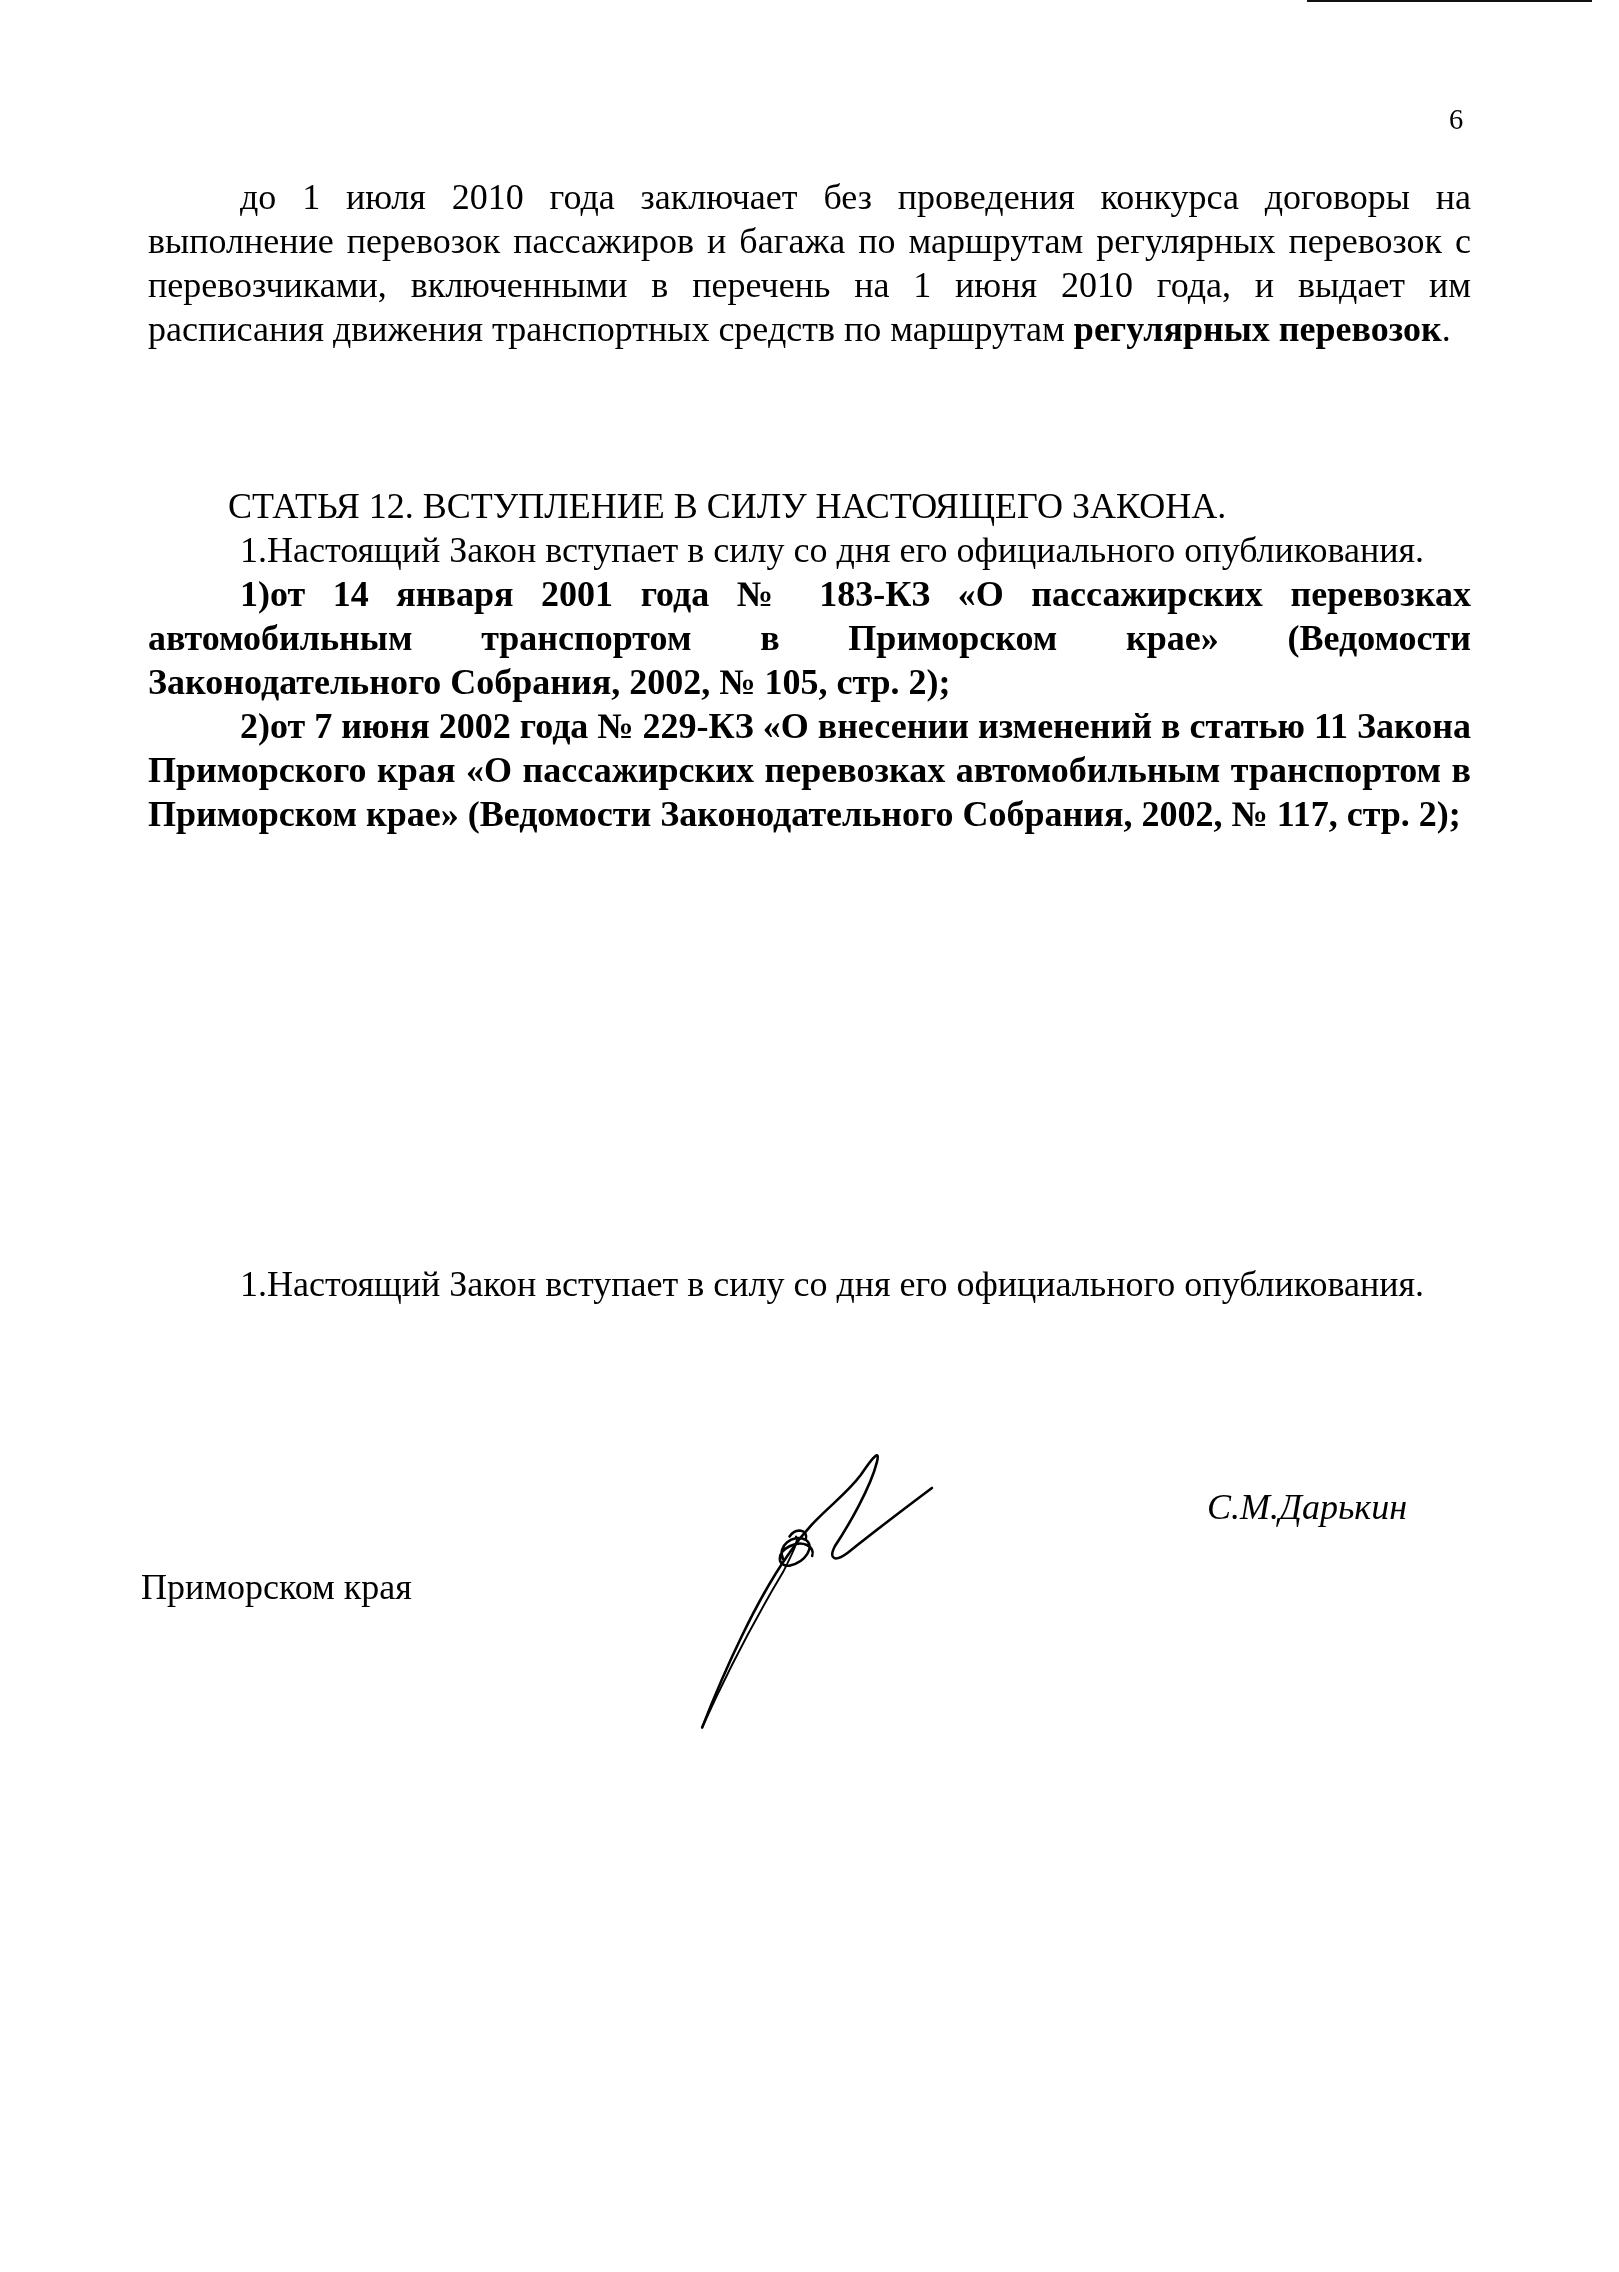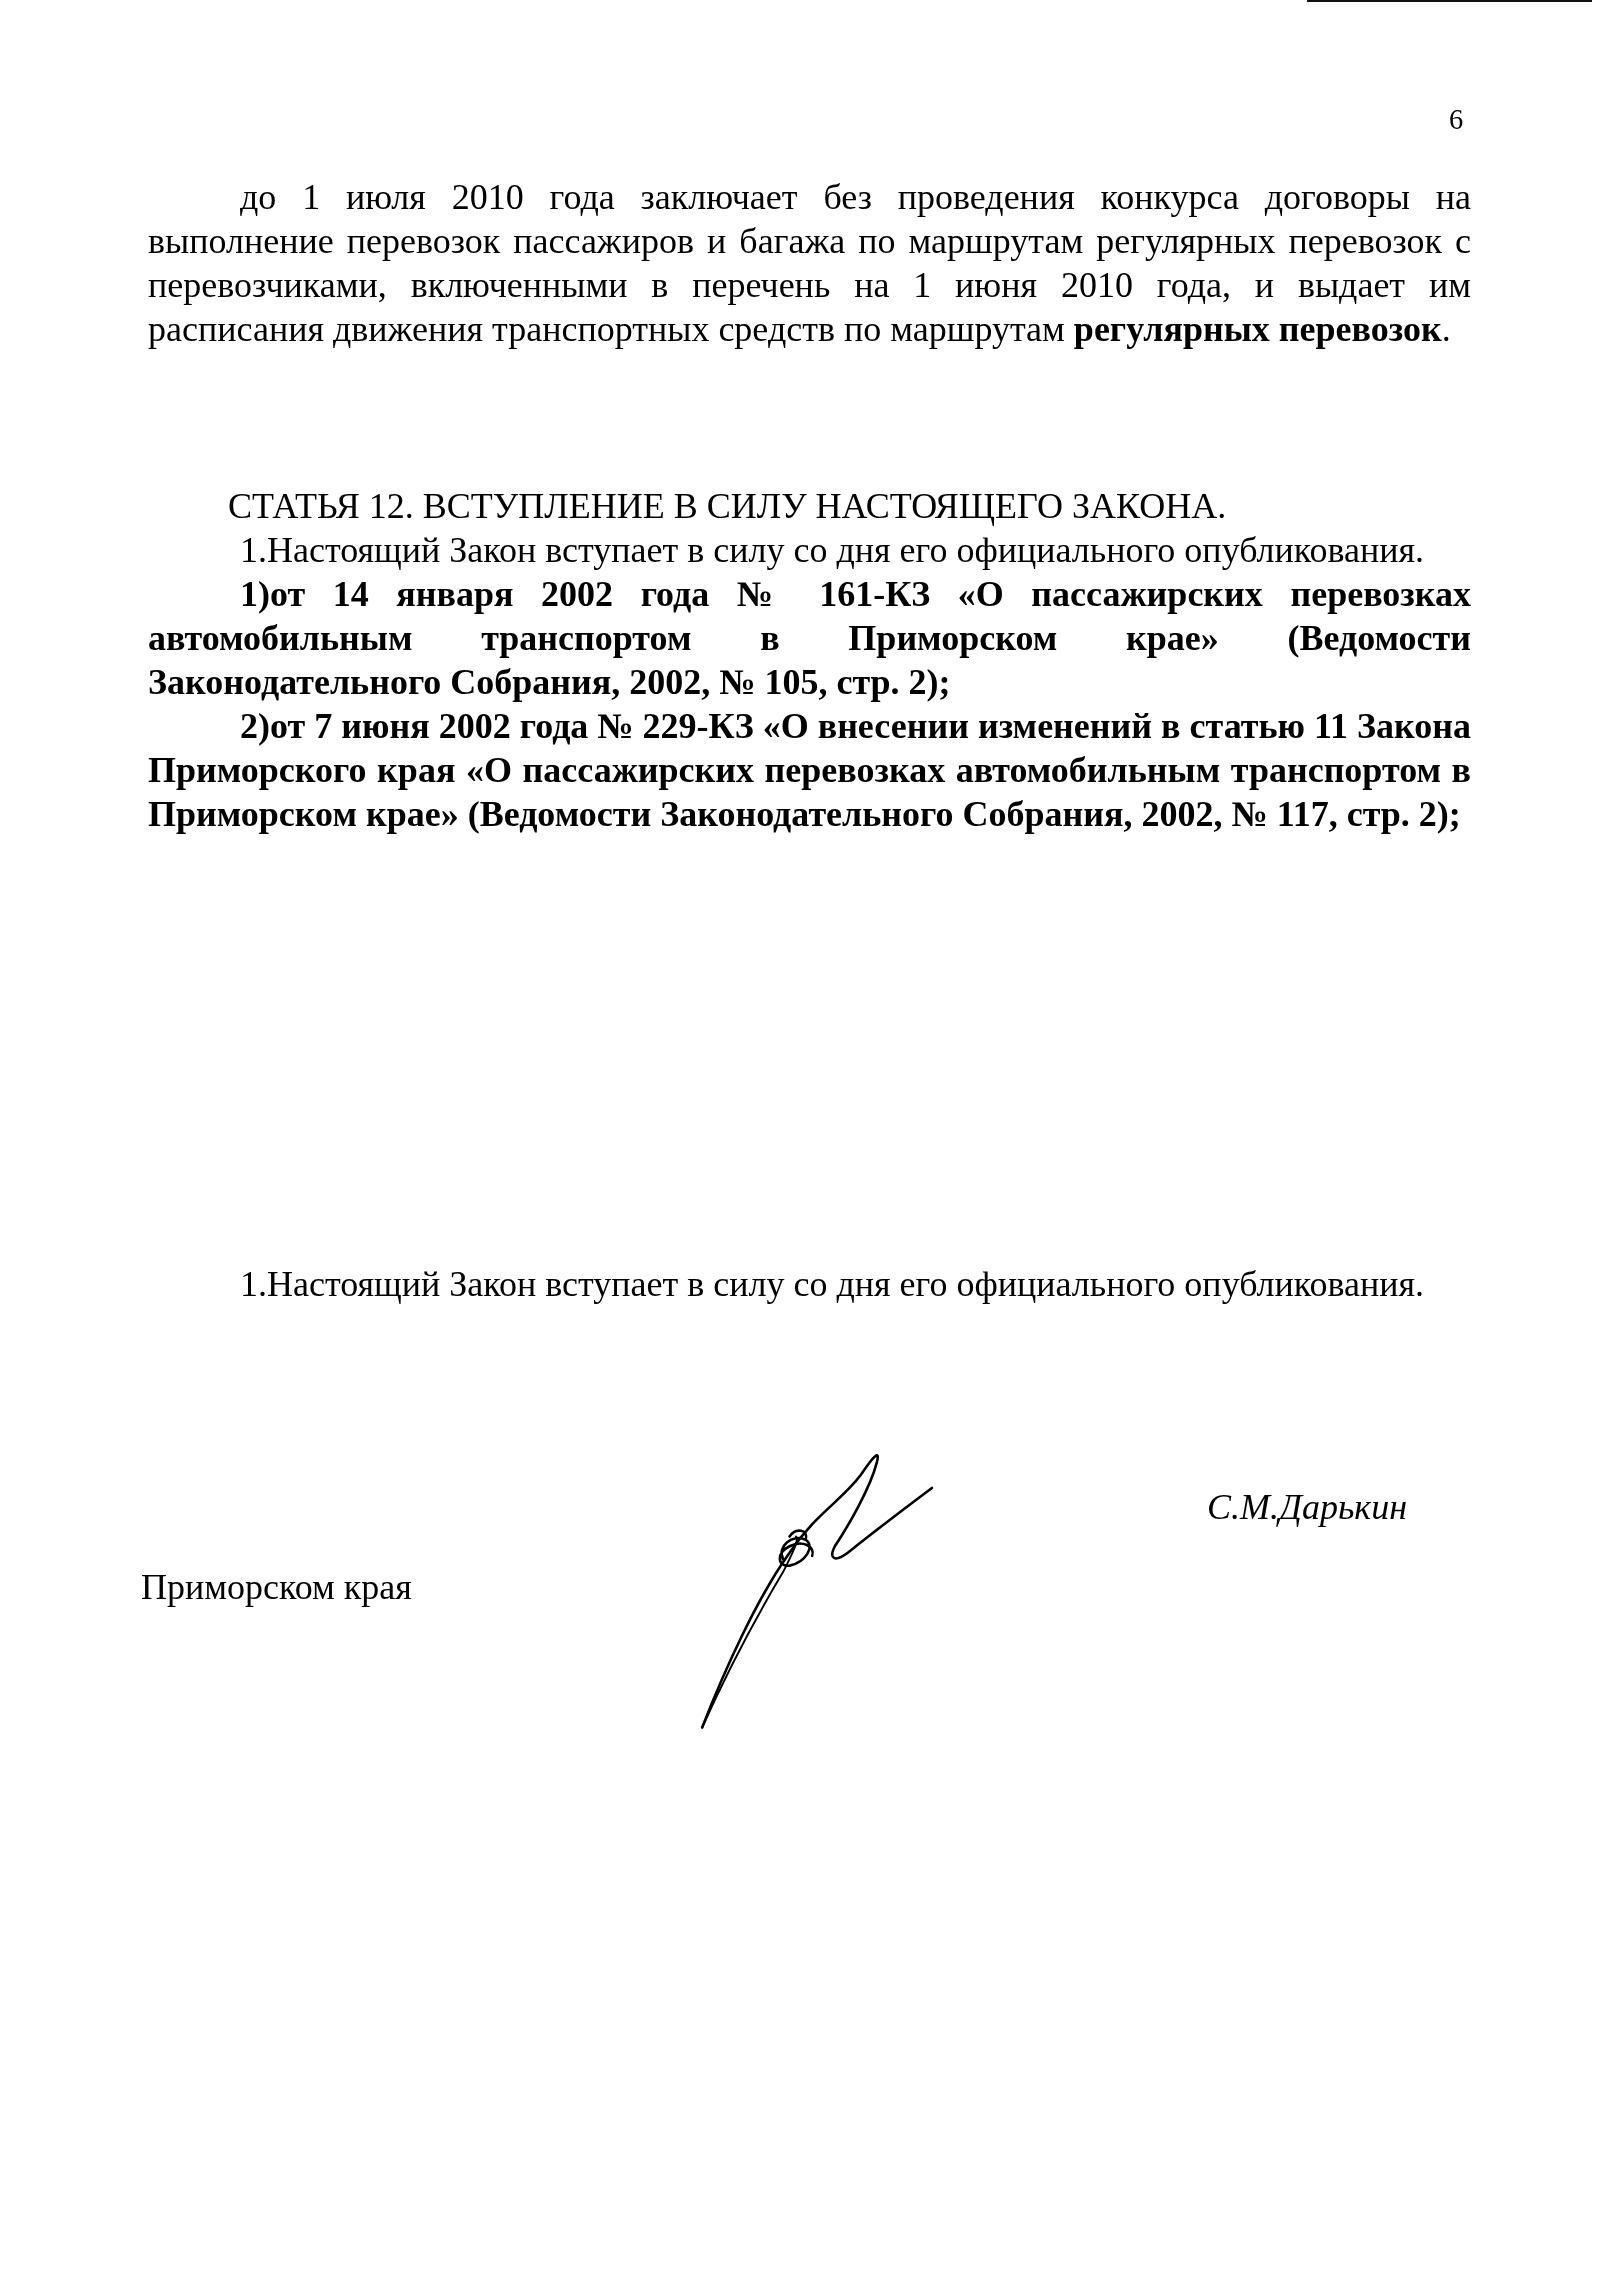--- a/index.html
+++ b/index.html
@@ -44,21 +44,21 @@
 
 <div class="page-number">6</div>
 
 <div class="text block1">
   <p class="p"><span>до 1 июля 2010 года заключает без проведения конкурса договоры на выполнение перевозок пассажиров и багажа по маршрутам регулярных перевозок с перевозчиками, включенными в перечень на 1 июня 2010 года, и выдает им расписания движения транспортных средств по маршрутам </span><span class="bold">регулярных перевозок</span><span>.</span></p>
 </div>
 
 <div class="text block2">
   <p class="heading">СТАТЬЯ 12. ВСТУПЛЕНИЕ В СИЛУ НАСТОЯЩЕГО ЗАКОНА.</p>
   <p class="p">1.Настоящий Закон вступает в силу со дня его официального опубликования.</p>
-  <p class="p bold">1)от 14 января 2002 года № 161-КЗ «О пассажирских перевозках автомобильным транспортом в Приморском крае» (Ведомости Законодательного Собрания, 2002, № 105, стр. 2);</p>
+  <p class="p bold">1)от 14 января 2001 года № 183-КЗ «О пассажирских перевозках автомобильным транспортом в Приморском крае» (Ведомости Законодательного Собрания, 2002, № 105, стр. 2);</p>
   <p class="p bold">2)от 7 июня 2002 года № 229-КЗ «О внесении изменений в статью 11 Закона Приморского края «О пассажирских перевозках автомобильным транспортом в Приморском крае» (Ведомости Законодательного Собрания, 2002, № 117, стр. 2);</p>
 </div>
 
 <div class="text block3">
   <p class="p">1.Настоящий Закон вступает в силу со дня его официального опубликования.</p>
 </div>
 
 <div class="sig-left">Приморском края</div>
 
 <svg class="signature" viewBox="0 0 700 460">

